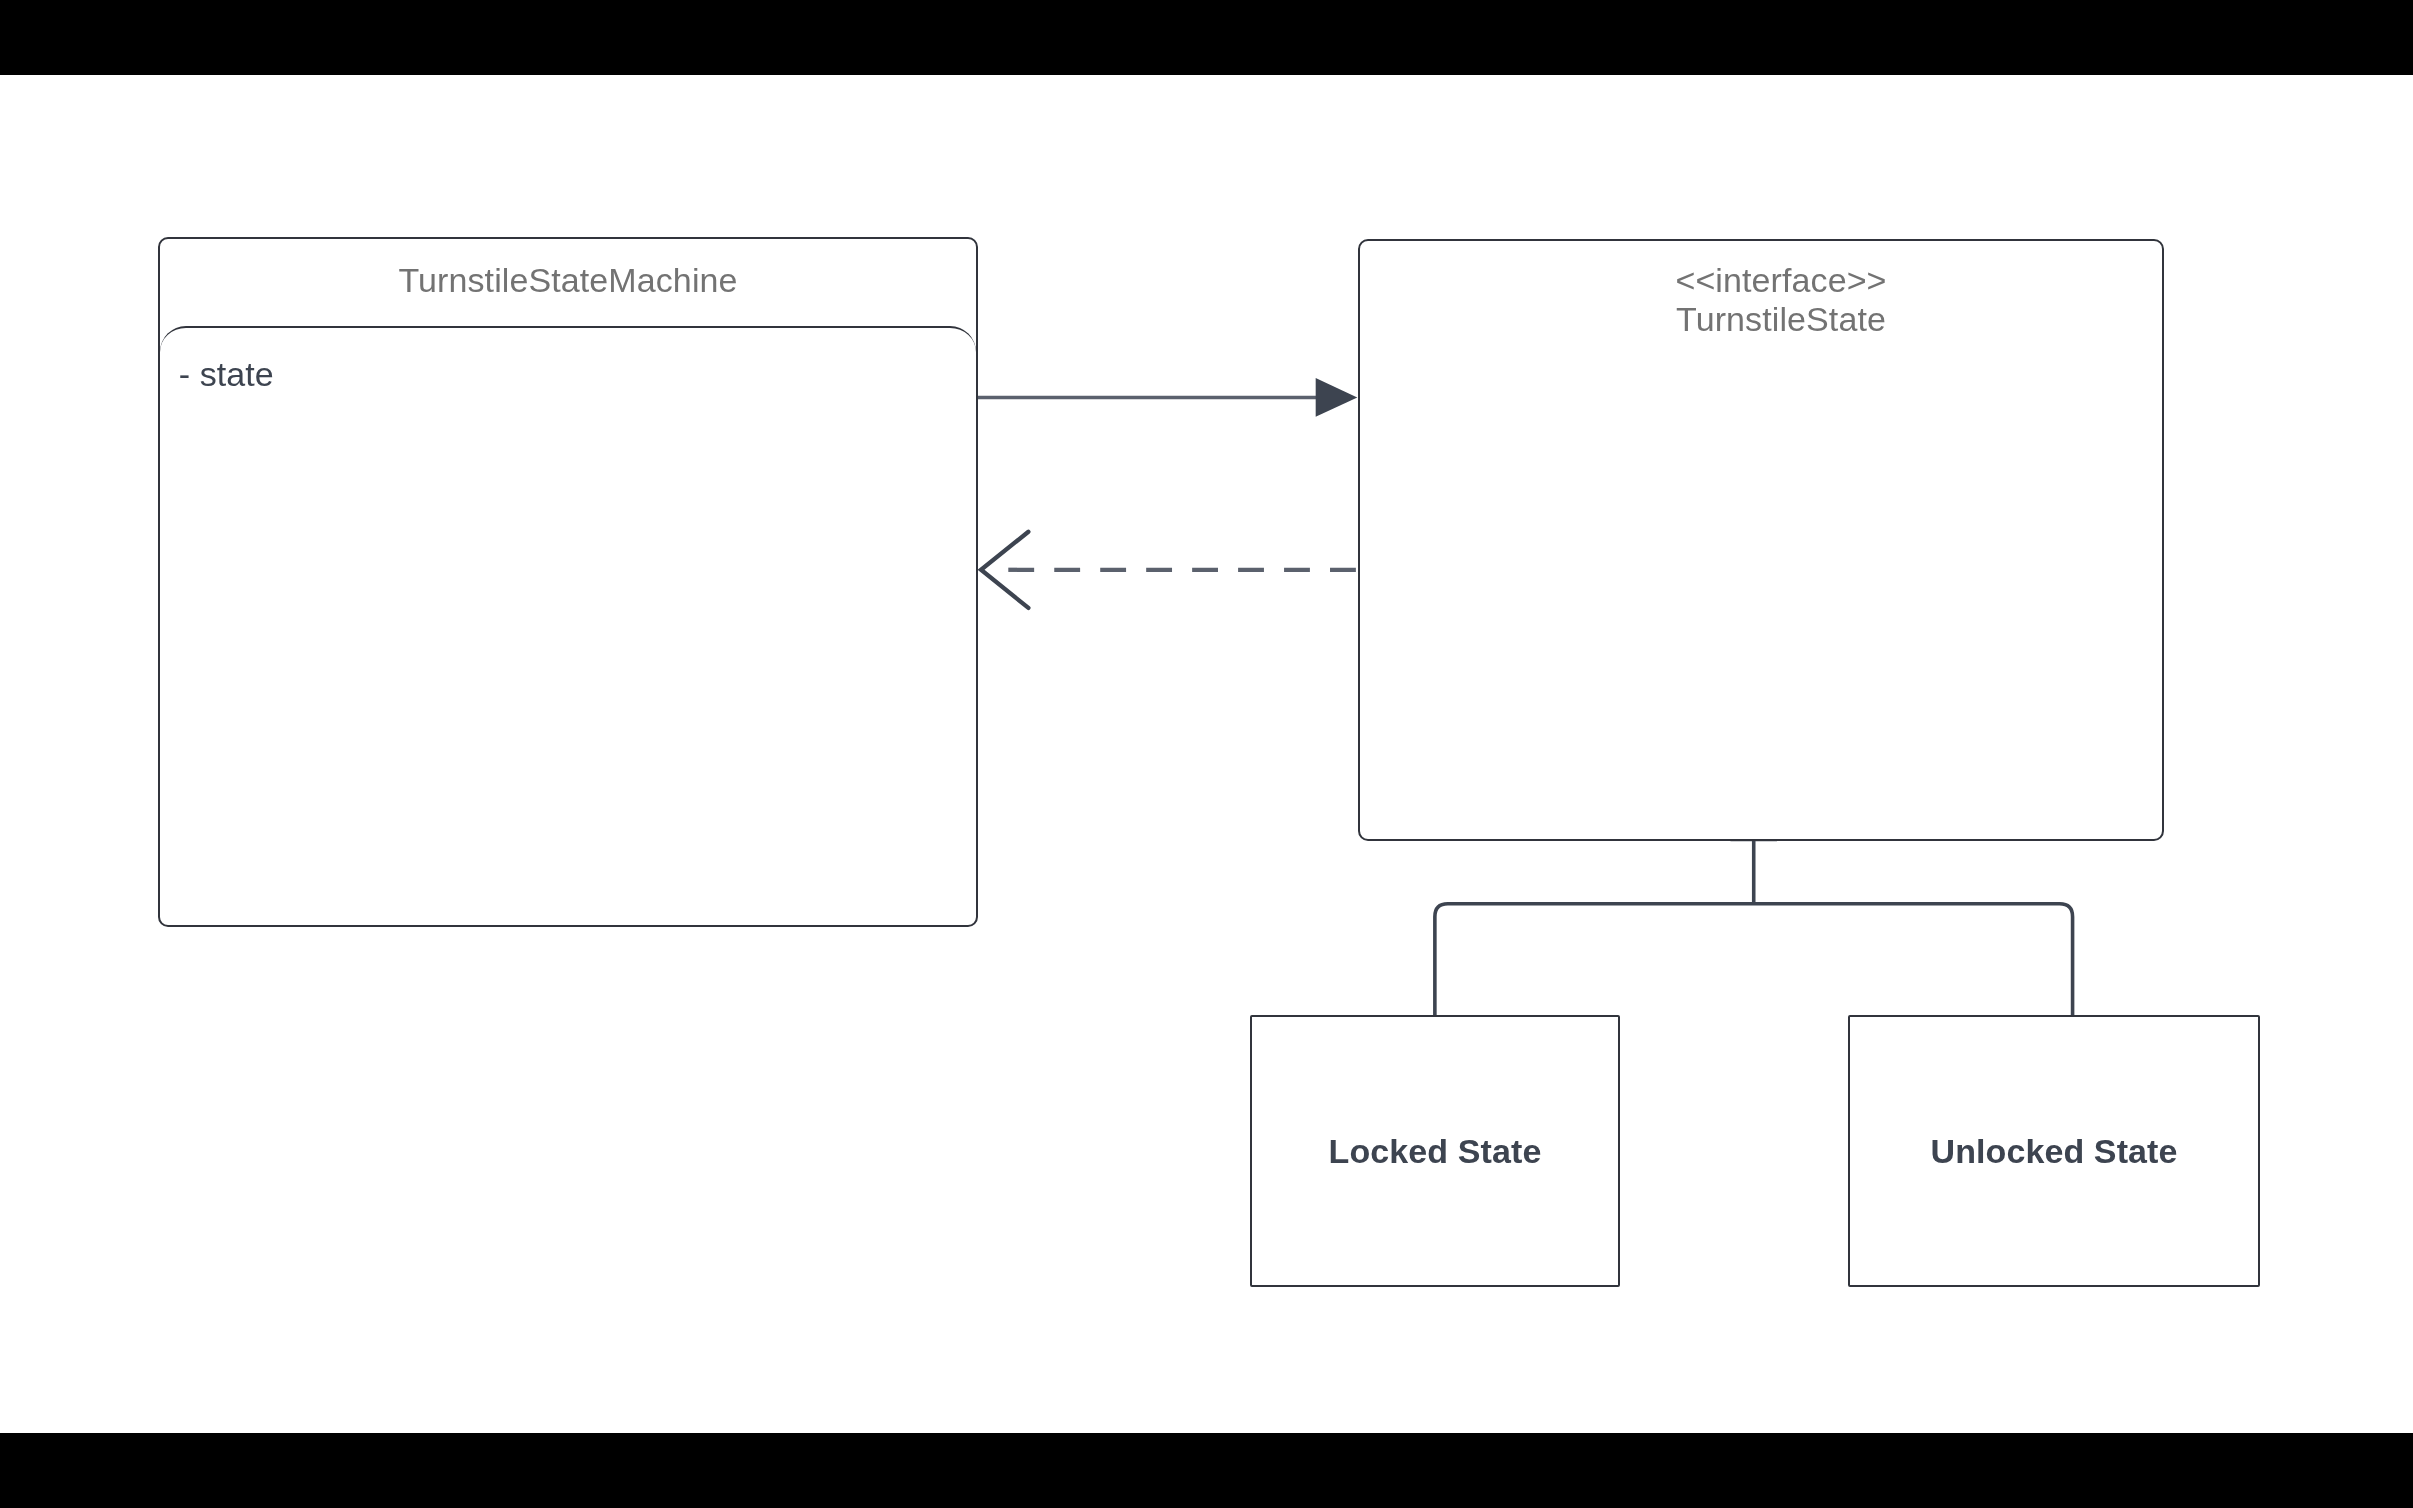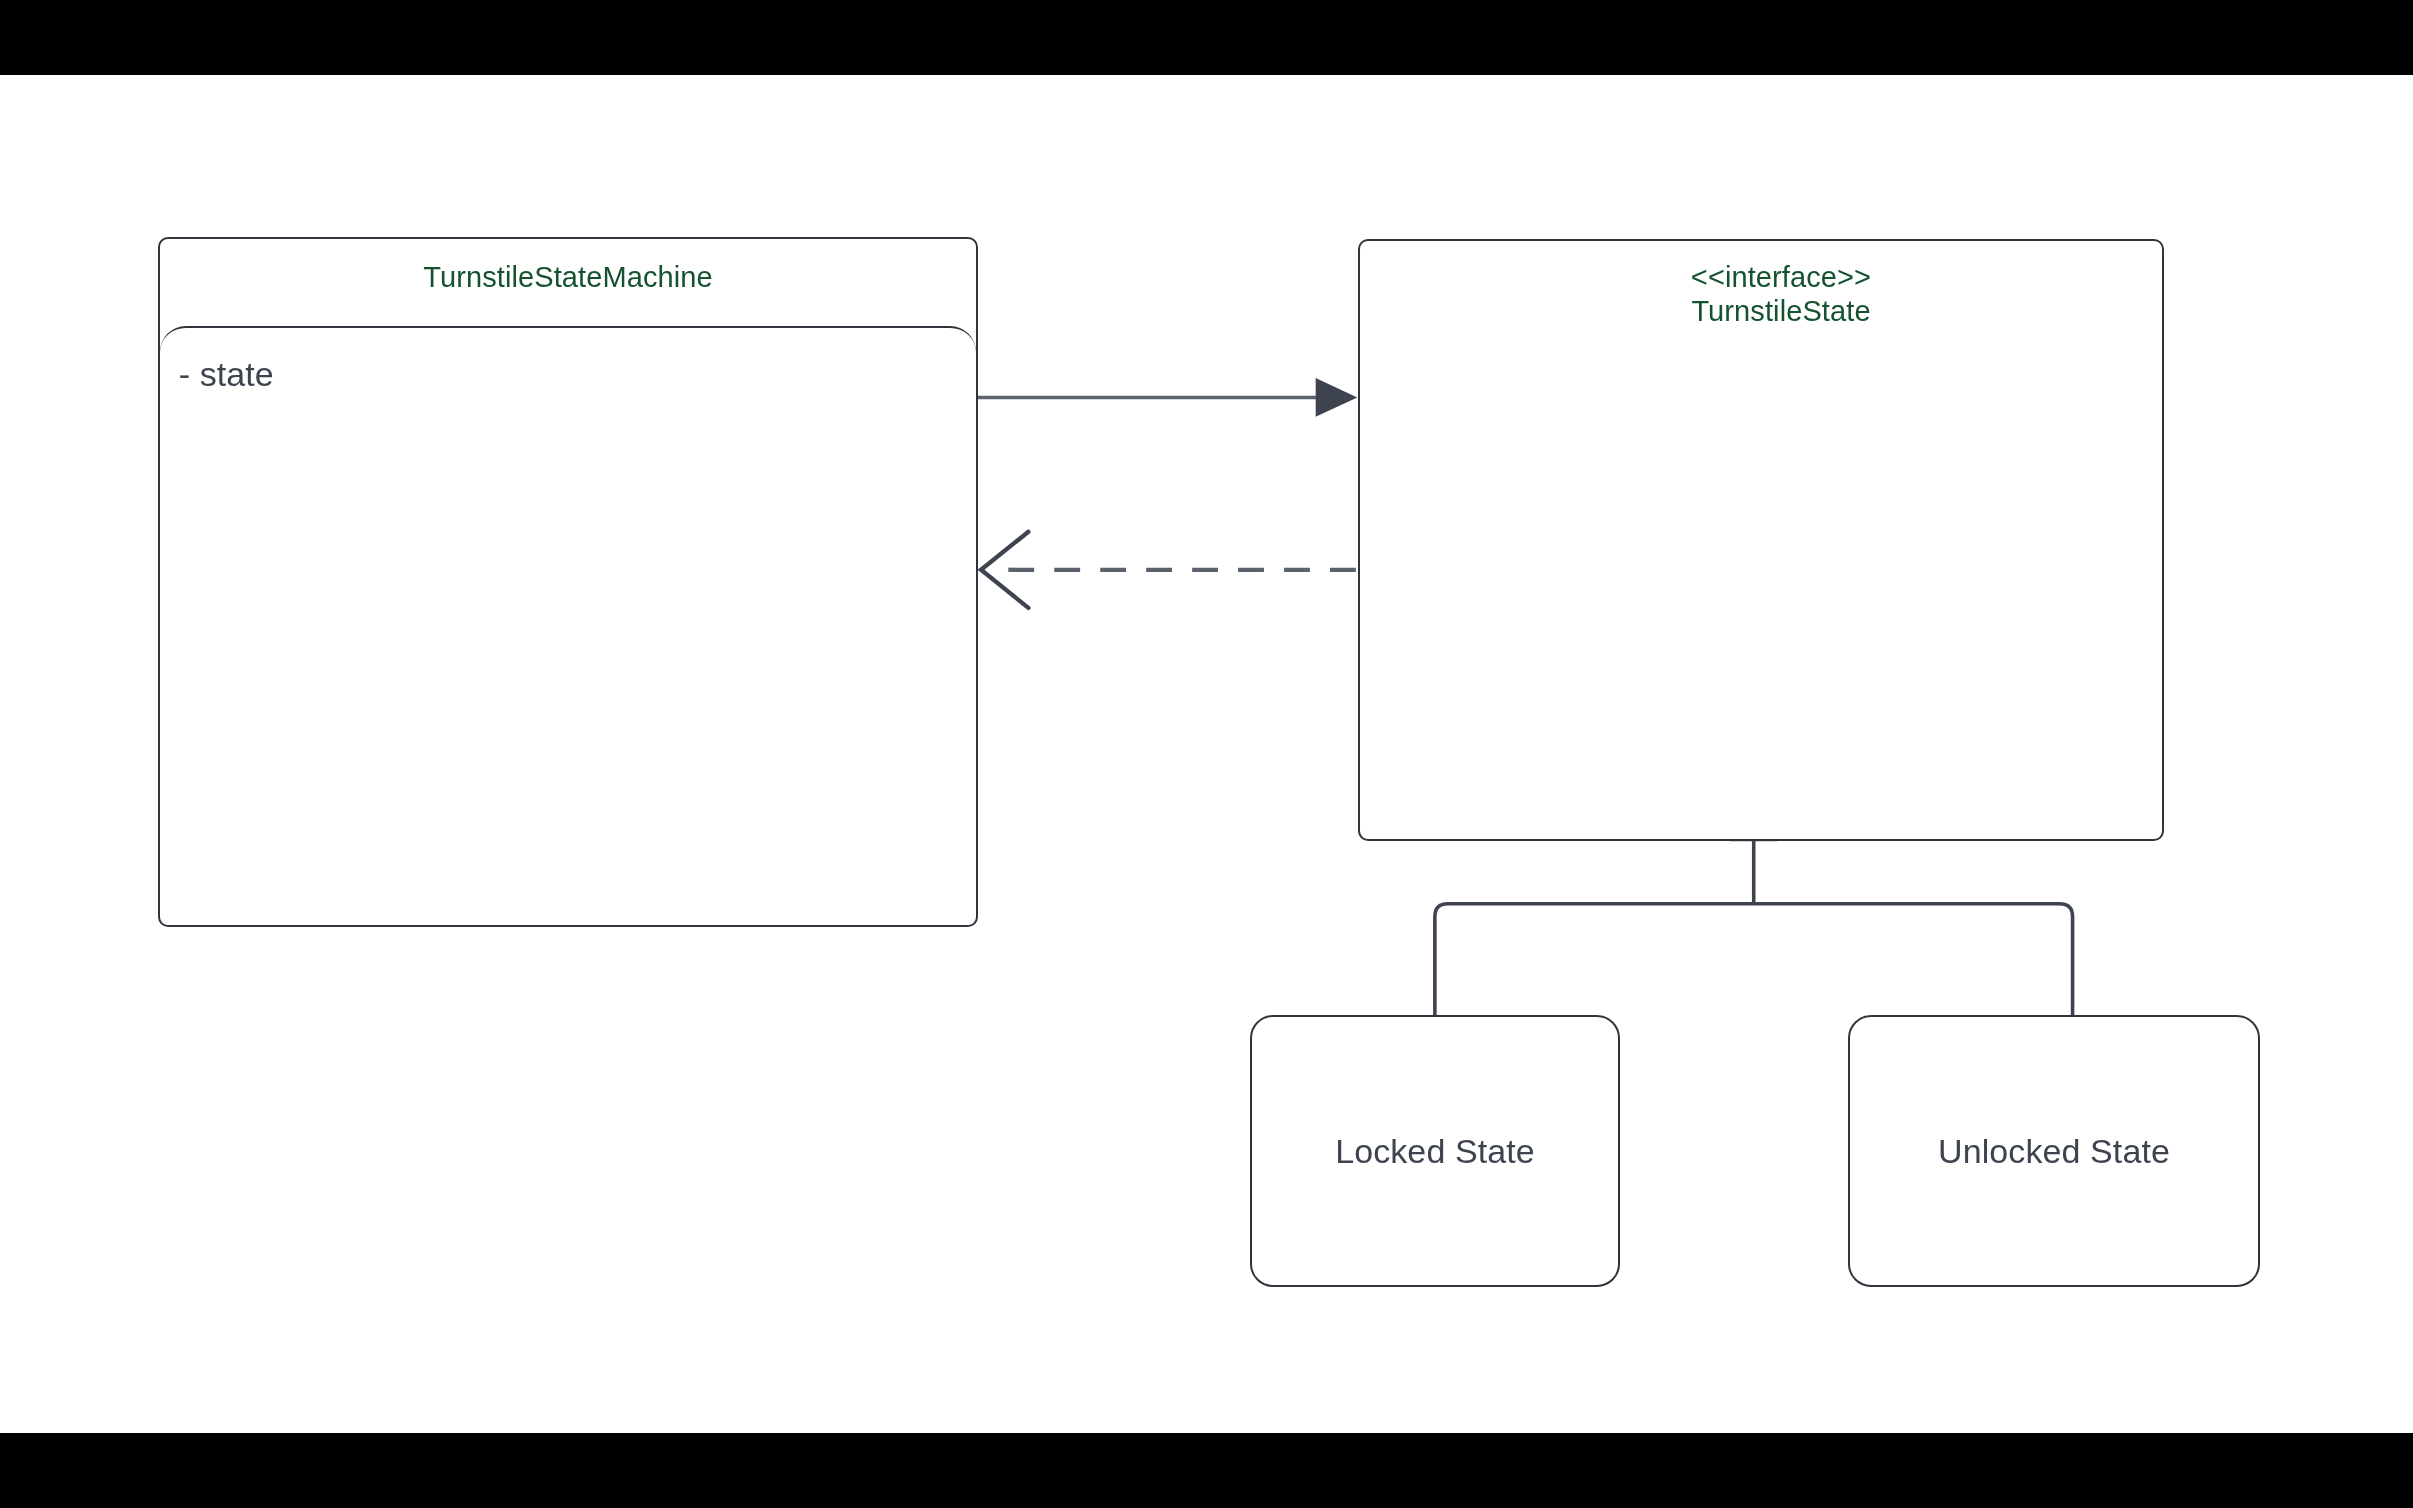--- a/index.html
+++ b/index.html
@@ -57,22 +57,22 @@
   .uml-compartment {
     position: relative;
     box-sizing: border-box;
   }
   .uml-compartment + .uml-compartment {
     border-top: 2.9px solid #31343c;
   }
 
   .uml-title {
     text-align: center;
-    color: #14532d;
-    font-size: 29px;
+    color: #737373;
+    font-size: 34px;
     line-height: 1.16;
     letter-spacing: 0.1px;
     white-space: pre-line;
   }
 
   .uml-member-list {
     color: #3d4450;
     font-size: 34px;
     line-height: 1.17;
     white-space: pre-line;
@@ -98,26 +98,27 @@
     height: 602px;
   }
   #class-turnstile-state .c-name  { height: 123px; padding-top: 20px; padding-left: 40px; }
   #class-turnstile-state .c-ops   { height: 438px; padding: 83px 0 0 20px; }
 
   
   .state-box {
     position: absolute;
     background: #ffffff;
     border: 2.9px solid #31343c;
-    border-radius: 23px;
+    border-radius: 2px;
     box-sizing: border-box;
     display: flex;
     align-items: center;
     justify-content: center;
     z-index: 10;
+    font-weight: bold;
   }
   .state-box .state-label {
     color: #3d4450;
     font-size: 34px;
     letter-spacing: 0.1px;
   }
   #state-locked   { left: 1250px; top: 940px; width: 370px; height: 272px; }
   #state-unlocked { left: 1848px; top: 940px; width: 412px; height: 272px; }
 
   

